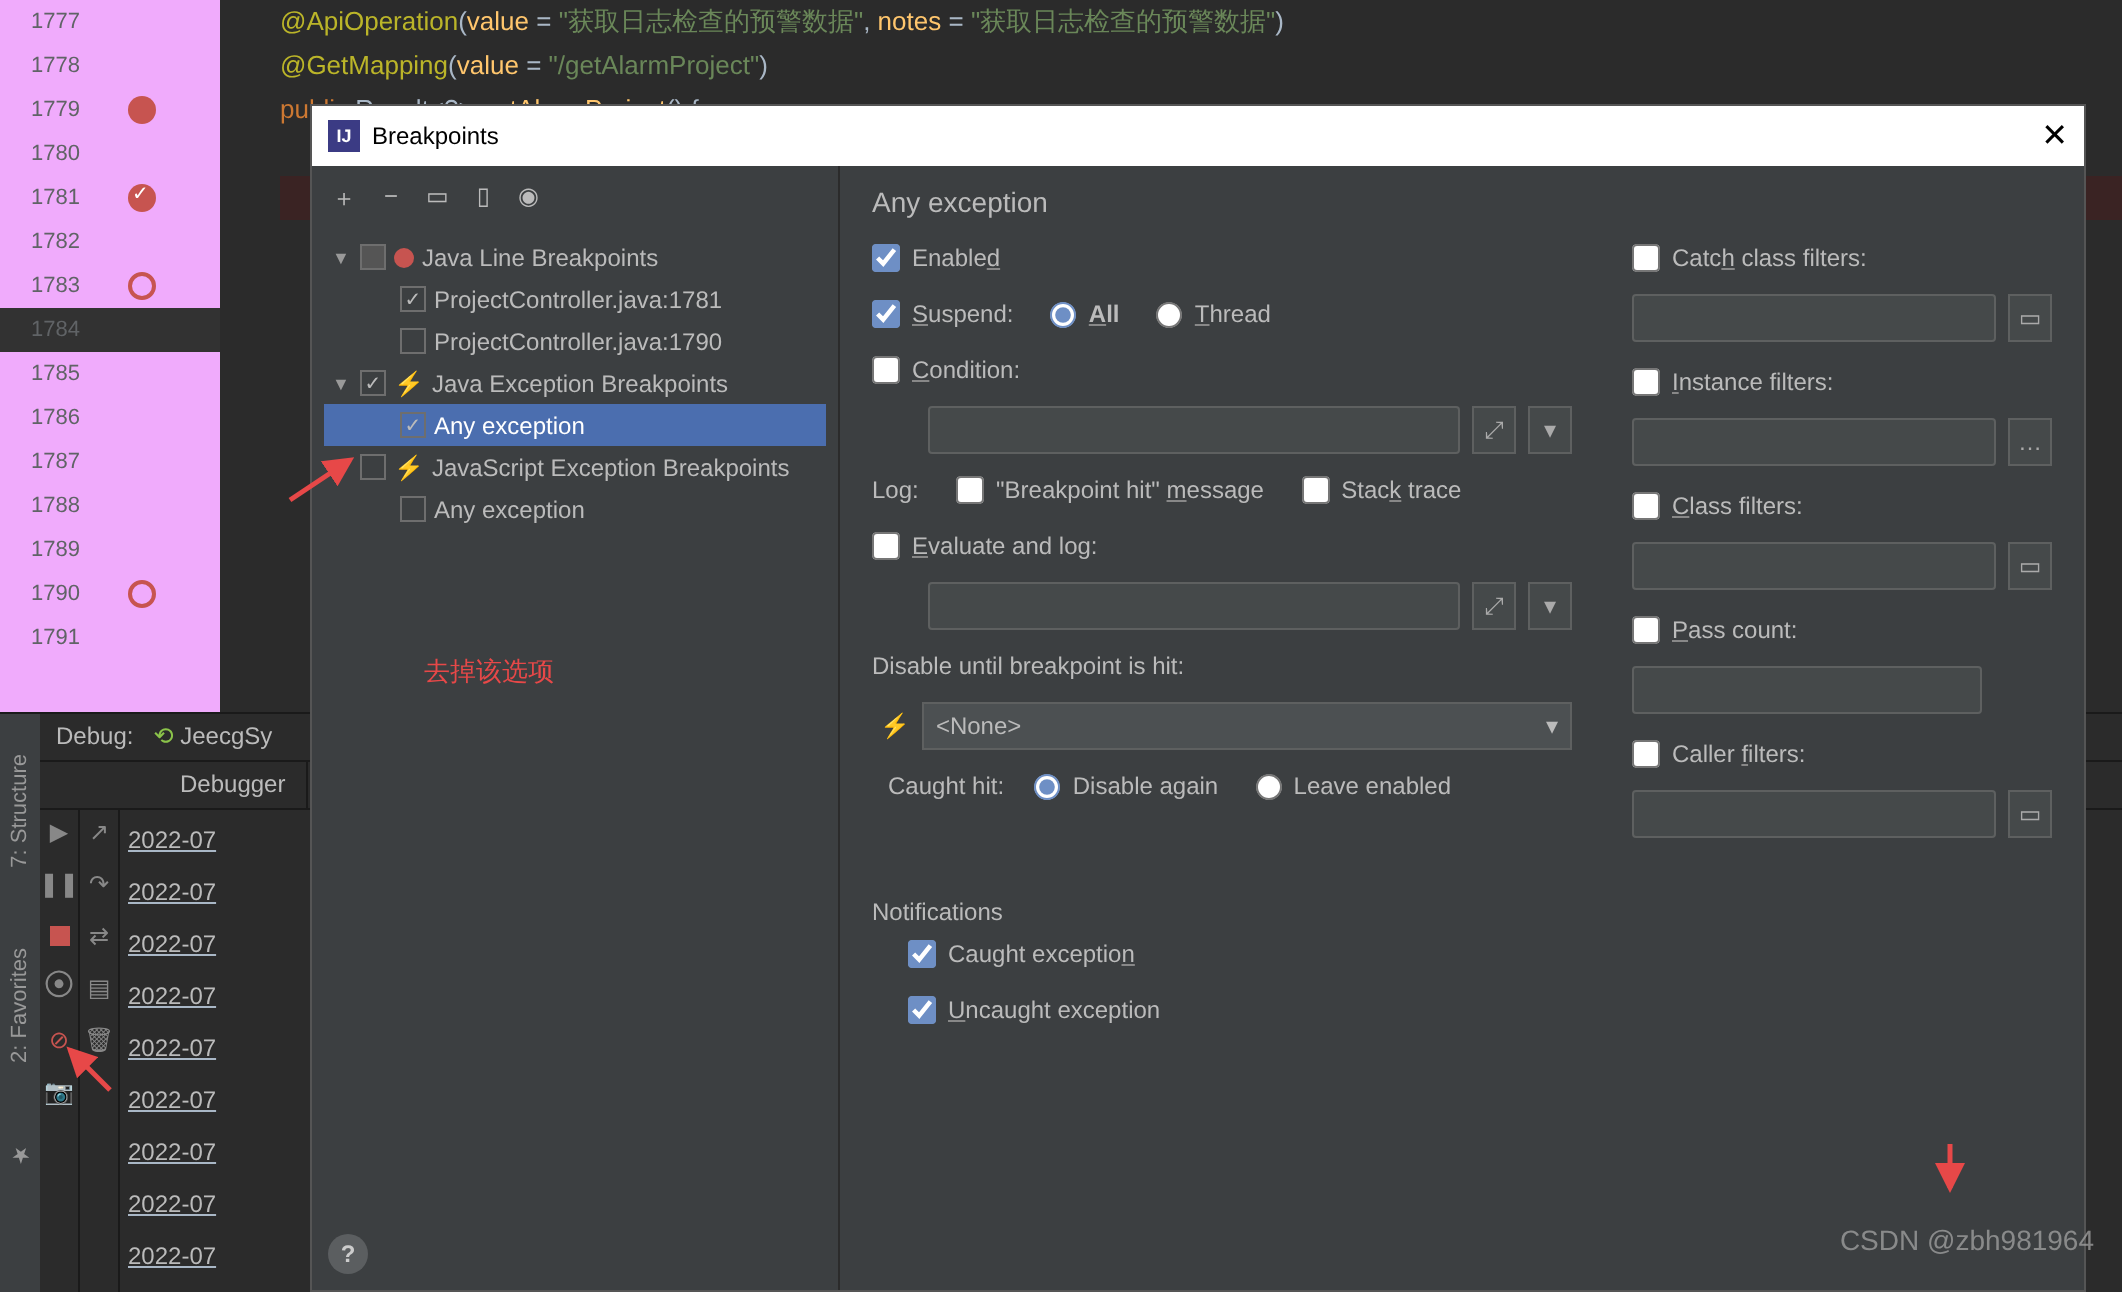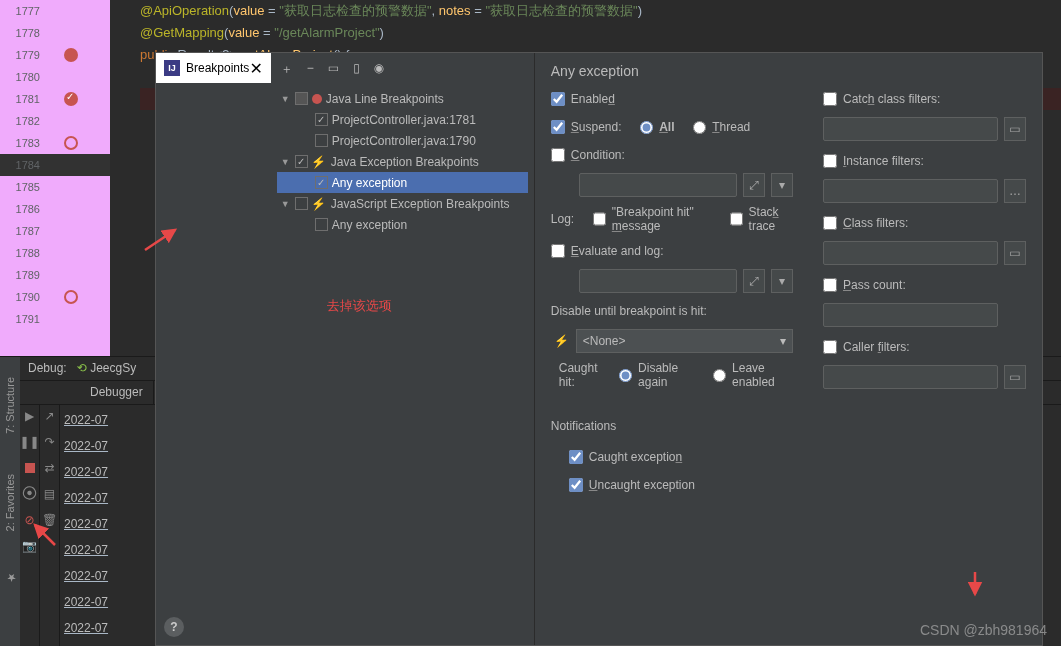--- a/index.html
+++ b/index.html
@@ -37,21 +37,21 @@
 .tb-col .ic { width:14px; height:14px; display:flex; align-items:center; justify-content:center; color:#888; }
 .red-sq { width:10px; height:10px; background:#c75450; }
 .red-dots { color:#c75450; font-size:16px; line-height:10px; }
 .frames { width:100px; overflow:hidden; border-right:1px solid #1a1a1a; padding:2px 4px;text-decoration:underline; }
 .frames div { height:26px; line-height:26px; color:#bbb; }
 .vars { flex:1; padding-left:300px; }
 .vars div { height:26px; line-height:26px; color:#bbb; }
 .projbar { position:absolute; left:110px; top:358px; color:#bbb; font-size:12px; }
 
 
-.dialog { position:absolute; left:155px; top:52px; right:18px; bottom:0; background:#3c3f41; border:1px solid #555; display:flex; }
+.dialog { position:absolute; left:155px; top:52px; right:18px; bottom:0; background:#3c3f41; border:1px solid #555; display:flex; flex-direction:column; }
 .titlebar { height:30px; background:#fff; color:#000; display:flex; align-items:center; padding:0 8px; justify-content:space-between; }
 .titlebar .t-left { display:flex; align-items:center; gap:6px; }
 .ij-icon { width:16px; height:16px; background:#3b3b84; color:#fff; font-size:9px; font-weight:bold; display:flex; align-items:center; justify-content:center; }
 .close-x { font-size:16px; cursor:pointer; }
 .dlg-body { flex:1; display:flex; overflow:hidden; }
 .tree { width:264px; border-right:1px solid #2b2b2b; padding:6px; position:relative; }
 .tree-tb { display:flex; gap:14px; padding:2px 4px 10px; color:#bbb; }
 .node { display:flex; align-items:center; height:21px; padding-left:4px; color:#bbb; gap:4px; }
 .node .arrow { width:10px; color:#999; font-size:9px; }
 .node .cb { width:13px; height:13px; border:1px solid #6e6e6e; display:flex; align-items:center; justify-content:center; font-size:10px; color:#bbb; }
@@ -71,21 +71,21 @@
 .field { background:#45494a; border:1px solid #5e6060; height:24px; flex:1; border-radius:2px; }
 .small-btn { width:22px; height:24px; background:#45494a; border:1px solid #5e6060; display:flex; align-items:center; justify-content:center; color:#aaa; }
 .two-col { display:flex; gap:30px; }
 .col-left { width:350px; }
 .col-right { flex:1; }
 .filterblk { margin-bottom:10px; }
 .filterblk .field { width:175px; display:inline-block; }
 .select { background:#4c5052; border:1px solid #5e6060; height:24px; padding:3px 6px; display:flex; justify-content:space-between; align-items:center; flex:1; }
 
 .arrow-svg { position:absolute; pointer-events:none; }
-.watermark { position:absolute; right:14px; bottom:8px; color:#aaa; font-size:14px; opacity:.7; }
+.watermark { position:absolute; right:14px; bottom:18px; color:#aaa; font-size:14px; opacity:.7; }
 .help-circ { position:absolute; left:8px; bottom:8px; width:20px; height:20px; border-radius:50%; background:#5b5e60; color:#ccc; display:flex; align-items:center; justify-content:center; font-weight:bold; }
 </style>
 </head>
 <body>
 
 <div class="editor">
   <div class="gutter" id="gutter">
       <div class="gln">
         <span class="num">1777</span>
         <span class="mark"></span>
@@ -374,21 +374,21 @@
               </div>
               <div class="row">
                 <div class="field"></div>
                 <div class="small-btn">▭</div>
               </div>
             </div>
         </div>
       </div>
       <div style="margin-top:20px">
         <div>Notifications</div>
-        <div class="row" style="margin-left:18px;margin-top:14px">
+        <div class="row" style="margin-left:18px;margin-top:4px">
             <input type="checkbox" checked="" style="">
             <span>Caught exceptio<span class="u">n</span></span>
           </div>
         <div class="row" style="margin-left:18px">
             <input type="checkbox" checked="" style="">
             <span><span class="u">U</span>ncaught exception</span>
           </div>
       </div>
     </div>
   </div>

